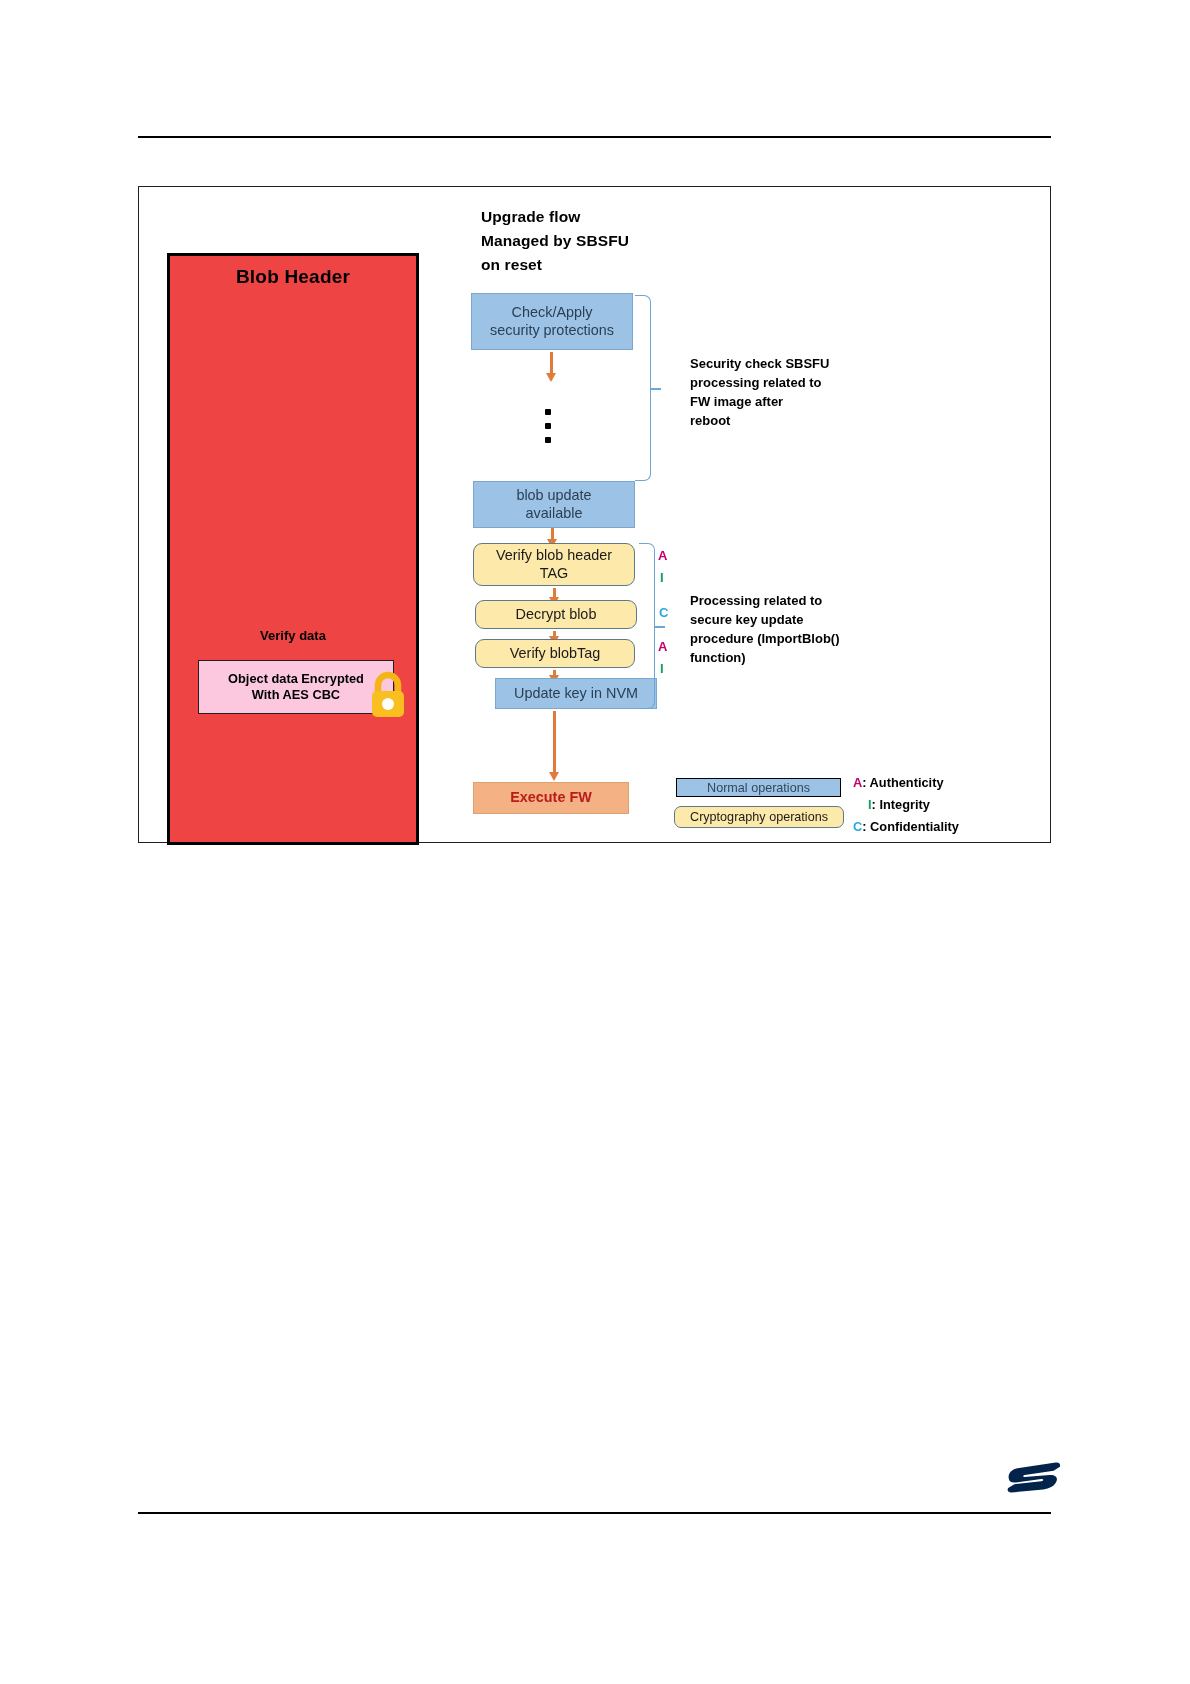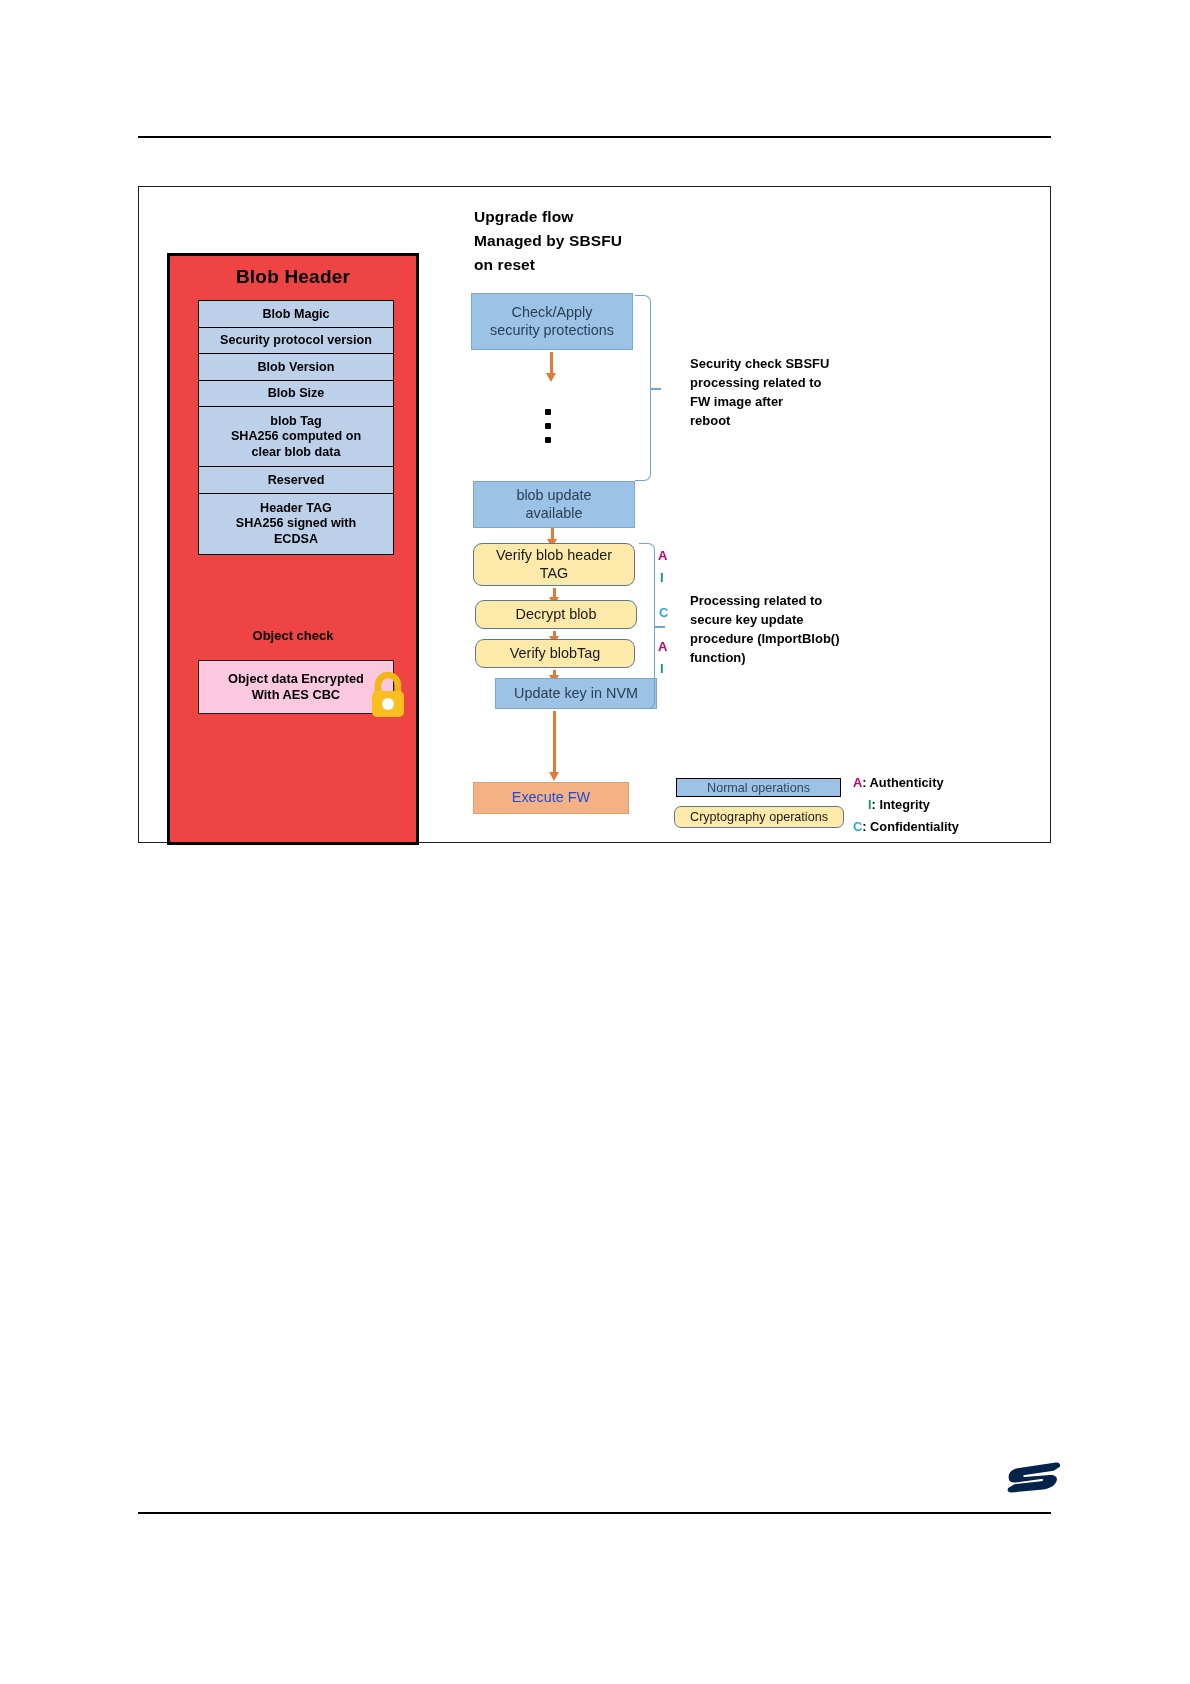--- a/index.html
+++ b/index.html
@@ -52,35 +52,35 @@
   .objdata-box{
     position:absolute;left:28px;top:404px;width:196px;height:54px;
     background:#fbc8e0;border:1.4px solid #231f20;box-sizing:border-box;
     display:flex;align-items:center;justify-content:center;text-align:center;
     font-size:12.8px;font-weight:bold;white-space:pre-line;line-height:1.22;
   }
   .lock-icon{position:absolute;left:198px;top:414px;width:40px;height:48px;}
 
   
   .flow-title{
-    position:absolute;left:335px;top:18px;font-size:15.5px;font-weight:bold;
+    position:absolute;left:342px;top:18px;font-size:15.5px;font-weight:bold;
     line-height:1.55;white-space:pre-line;color:#000;letter-spacing:.1px;
   }
 
   .node{
     position:absolute;box-sizing:border-box;display:flex;
     align-items:center;justify-content:center;text-align:center;
     font-size:14.4px;line-height:1.2;white-space:pre-line;
     font-weight:400;
   }
   .node.blue{background:#9cc3e5;border:1px solid #7ba7cd;color:#2a3f55;}
   .node.yellow{
     background:#fde9a9;border:1.6px solid #5b7b8a;border-radius:9px;color:#1b1b1b;
   }
-  .node.salmon{background:#f4b183;border:1px solid #dba170;color:#1d4ed8;}
+  .node.salmon{background:#f4b183;border:1px solid #dba170;color:#b91c1c;font-weight:bold;}
 
   .n-check{left:332px;top:106px;width:162px;height:57px;}
   .n-blobupd{left:334px;top:294px;width:162px;height:47px;}
   .n-vhdr{left:334px;top:356px;width:162px;height:43px;}
   .n-decrypt{left:336px;top:413px;width:162px;height:29px;}
   .n-vtag{left:336px;top:452px;width:160px;height:29px;}
   .n-updkey{left:336px;top:491px;width:162px;height:31px;margin-left:20px;}
   .n-exec{left:334px;top:595px;width:156px;height:32px;}
 
   
@@ -151,35 +151,22 @@
   <svg class="st-logo" viewBox="0 0 120 64">
     <path fill="#03234b" d="M14 40 C10 30 16 20 30 17 L104 6 C110 5 114 9 112 14 L100 22 L44 30 C40 31 40 34 44 34 L92 30 C104 29 110 36 104 45 C100 52 92 56 80 58 L18 64 C12 64 9 60 12 55 L24 48 L76 42 C81 41 81 38 76 38 L30 44 C21 45 16 44 14 40 Z"></path>
   </svg>
 
   <div class="figure">
 
     <div class="blob-box">
 
       <div class="blob-title">Blob Header</div>
 
-      <div class="fields">
-        <div class="field h1 multi">Blob Magic</div>
-        <div class="field h1 multi">Security protocol version</div>
-        <div class="field h1 multi">Blob Version</div>
-        <div class="field h1 multi">Blob Size</div>
-        <div class="field h3 multi">blob Tag
-SHA256 computed on
-clear blob data</div>
-        <div class="field h1 multi">Reserved</div>
-        <div class="field h3 multi">Header TAG
-SHA256 signed with
-ECDSA</div>
-      </div>
-
-      <div class="objdata-label">Object check</div>
+
+      <div class="objdata-label">Verify data</div>
 
       <div class="objdata-box">Object data Encrypted
 With AES CBC</div>
 
       <svg class="lock-icon" viewBox="0 0 40 48">
         <path d="M10 22 V15 a10 10 0 0 1 20 0 V22" fill="none" stroke="#f5b519" stroke-width="6.5"></path>
         <rect x="4" y="21" width="32" height="26" rx="5" fill="#f9bf20"></rect>
         <circle cx="20" cy="34" r="6" fill="#ffffff"></circle>
       </svg>
     </div>

